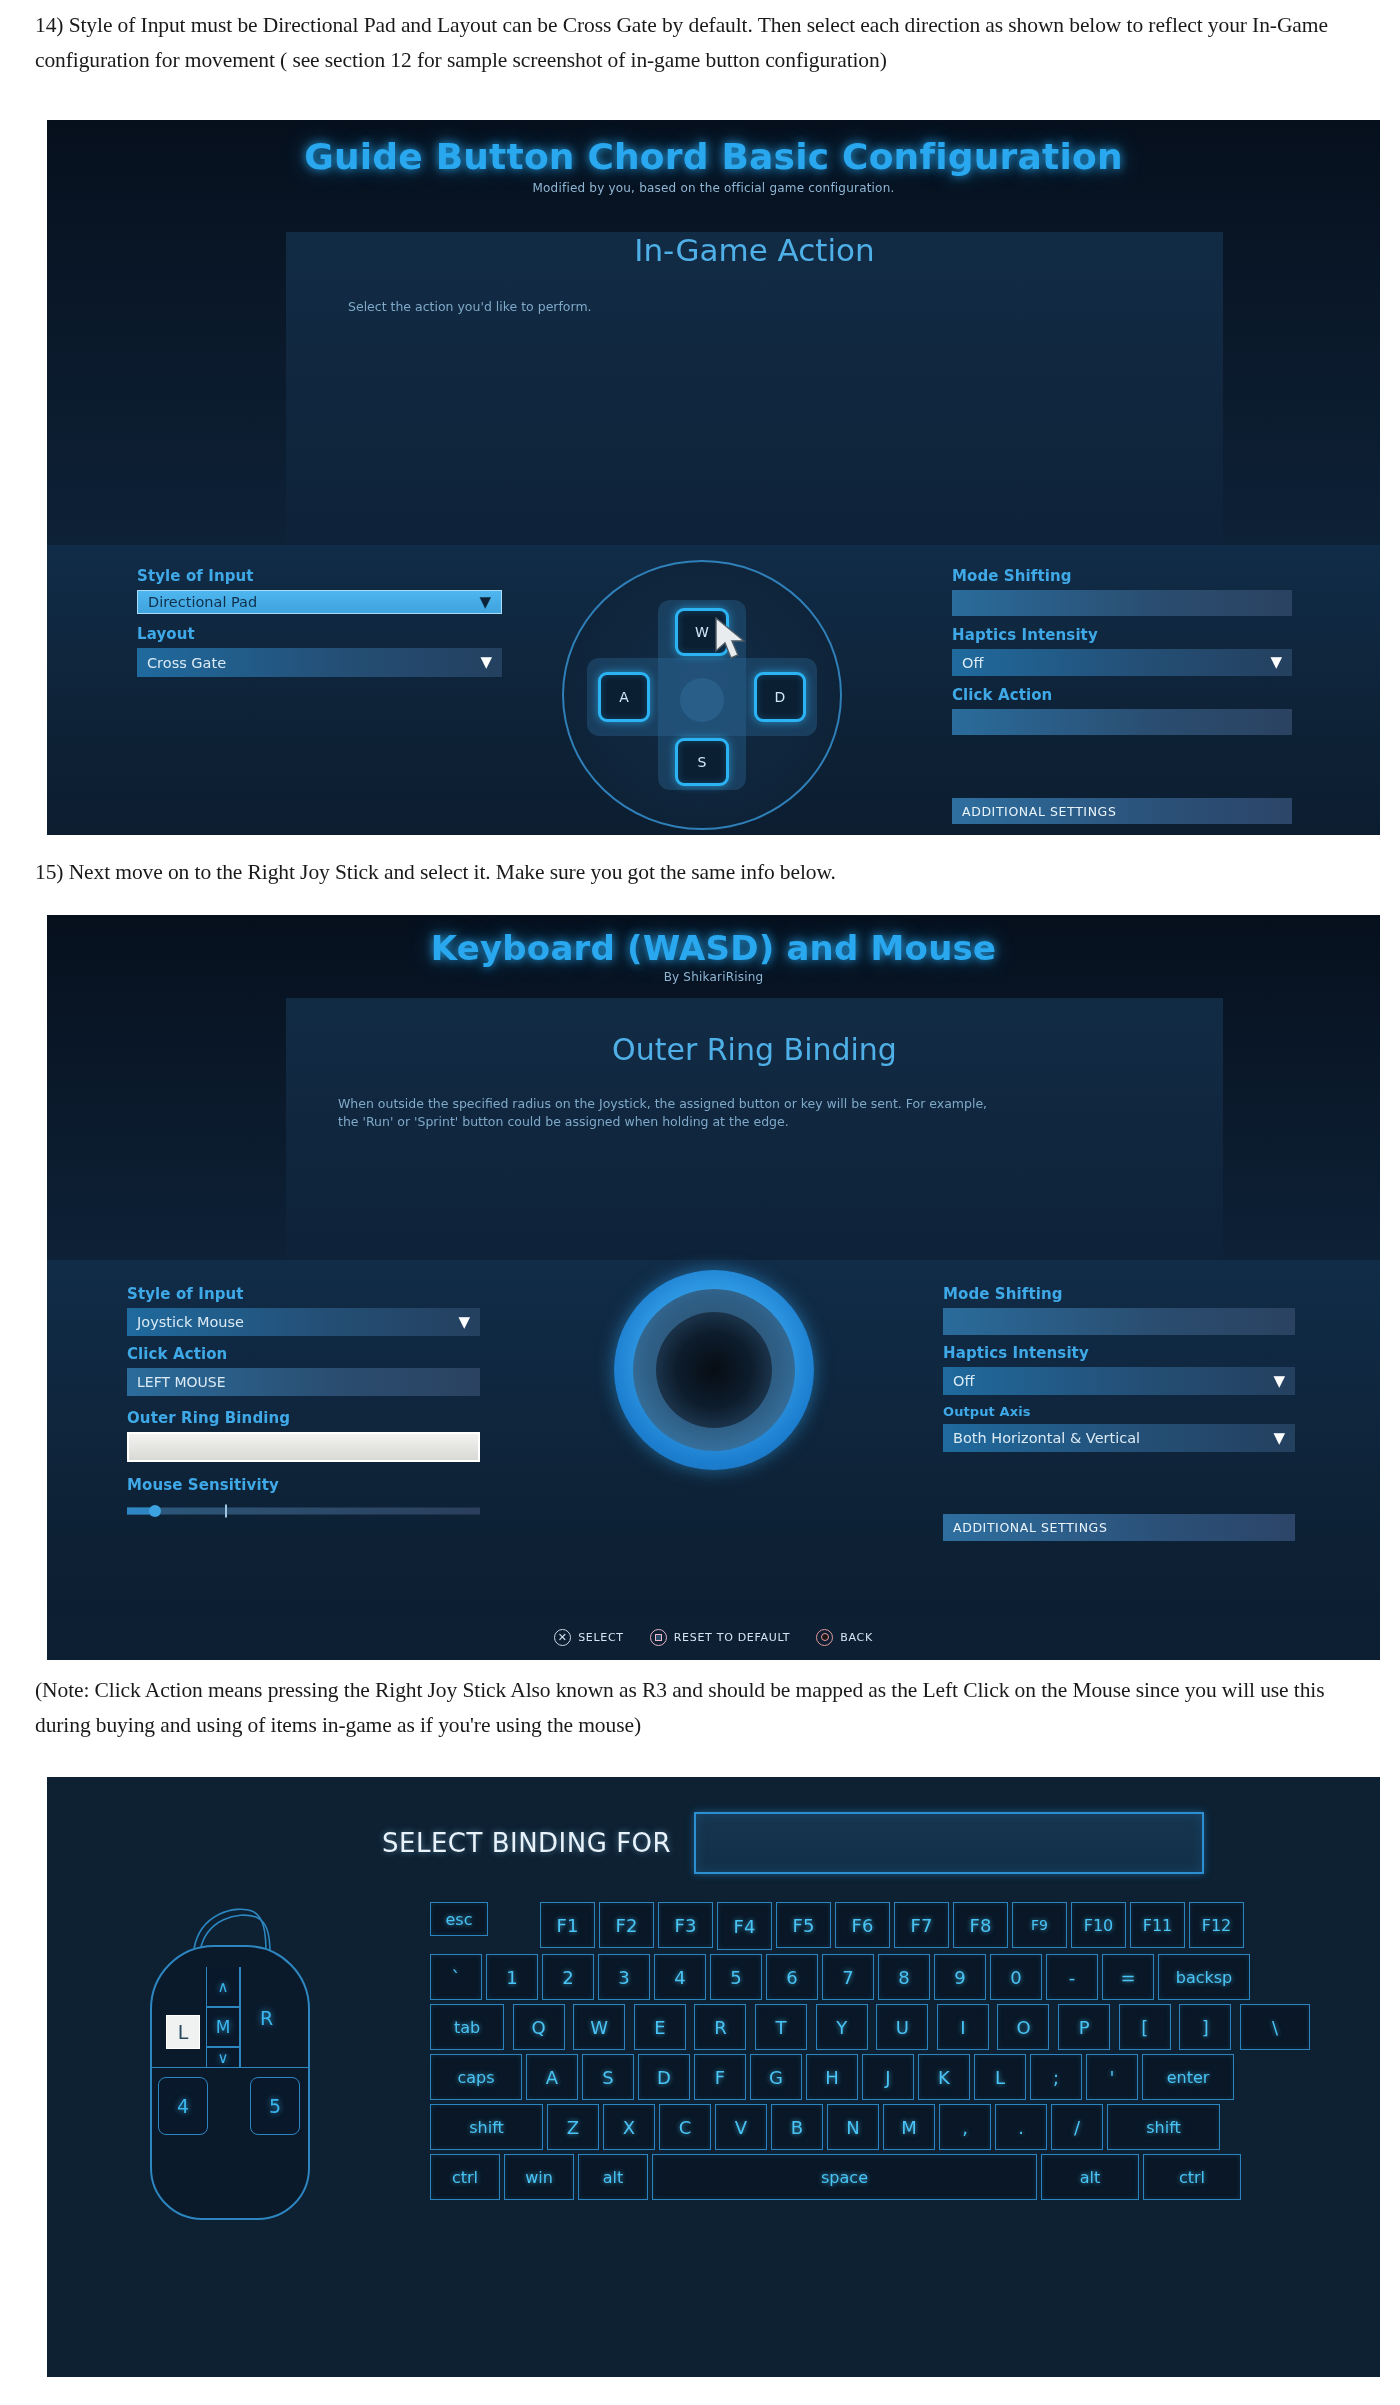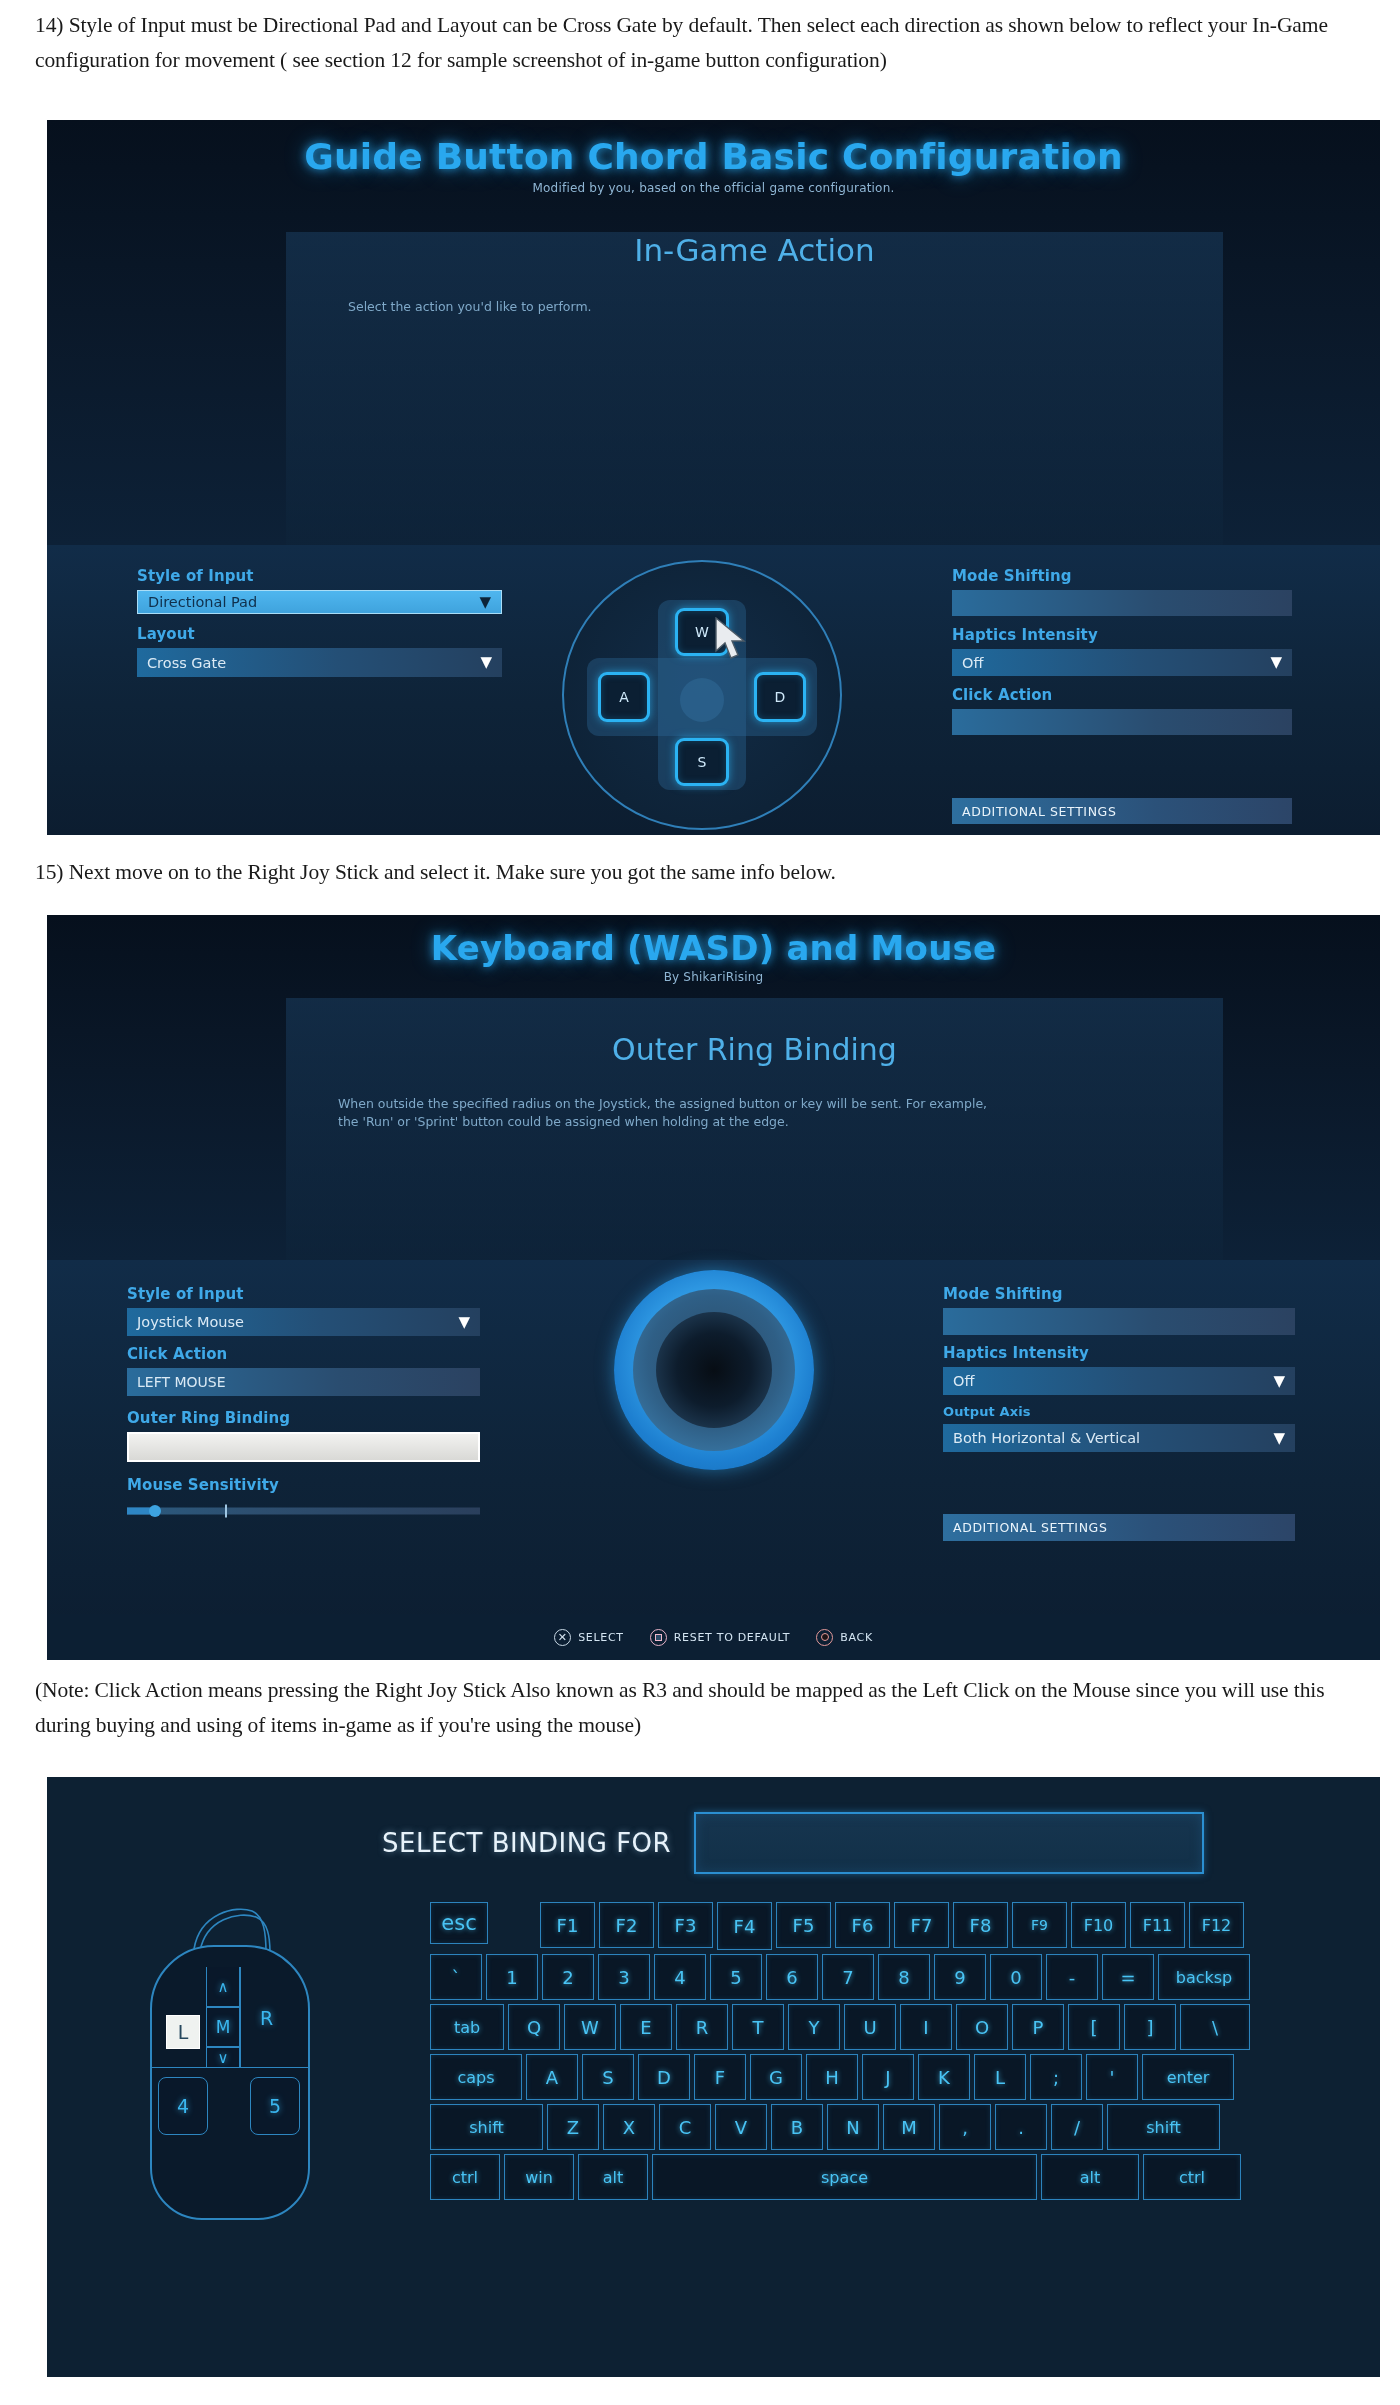--- a/index.html
+++ b/index.html
@@ -499,21 +499,21 @@
     <div class="mouse-side" style="left:8px; top:132px; width:50px; height:58px; font-size:19px;">
       <span>4</span>
     </div>
     <div class="mouse-side" style="left:100px; top:132px; width:50px; height:58px; font-size:19px;">
       <span>5</span>
     </div>
   </div>
 
   <div class="kb-grid" style="left:383px; top:125px; width:880px;">
       <div class="kb-row" style="margin-bottom: 4px; gap: 4px;">
-        <div class="key" style="width: 58px; height: 42px; font-size: 21px;">
+        <div class="key" style="width: 58px; height: 34px; font-size: 16px;">
           <span>esc</span>
         </div>
         <div style="width: 44px; height: 46px;"></div>
         <div class="key" style="width: 55px; height: 46px; font-size: 18px;">
           <span>F1</span>
         </div>
         <div class="key" style="width: 55px; height: 46px; font-size: 18px;">
           <span>F2</span>
         </div>
         <div class="key" style="width: 55px; height: 46px; font-size: 18px;">
@@ -584,21 +584,21 @@
         <div class="key" style="width: 52px; height: 46px; font-size: 18px;">
           <span>-</span>
         </div>
         <div class="key" style="width: 52px; height: 46px; font-size: 18px;">
           <span>=</span>
         </div>
         <div class="key" style="width: 92px; height: 46px; font-size: 16px;">
           <span>backsp</span>
         </div>
       </div>
-      <div class="kb-row" style="margin-bottom: 4px; gap: 4px;">
+      <div class="kb-row" style="margin-bottom: 4px; gap: 4px; justify-content: space-between;">
         <div class="key" style="width: 74px; height: 46px; font-size: 16px;">
           <span>tab</span>
         </div>
         <div class="key" style="width: 52px; height: 46px; font-size: 18px;">
           <span>Q</span>
         </div>
         <div class="key" style="width: 52px; height: 46px; font-size: 18px;">
           <span>W</span>
         </div>
         <div class="key" style="width: 52px; height: 46px; font-size: 18px;">

